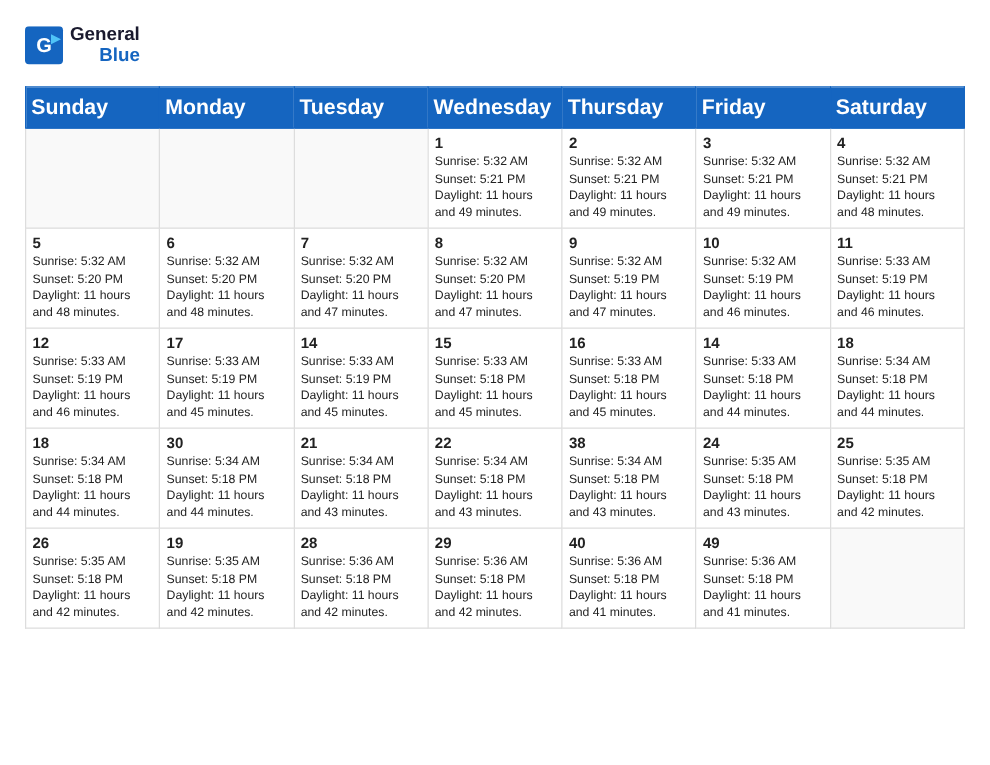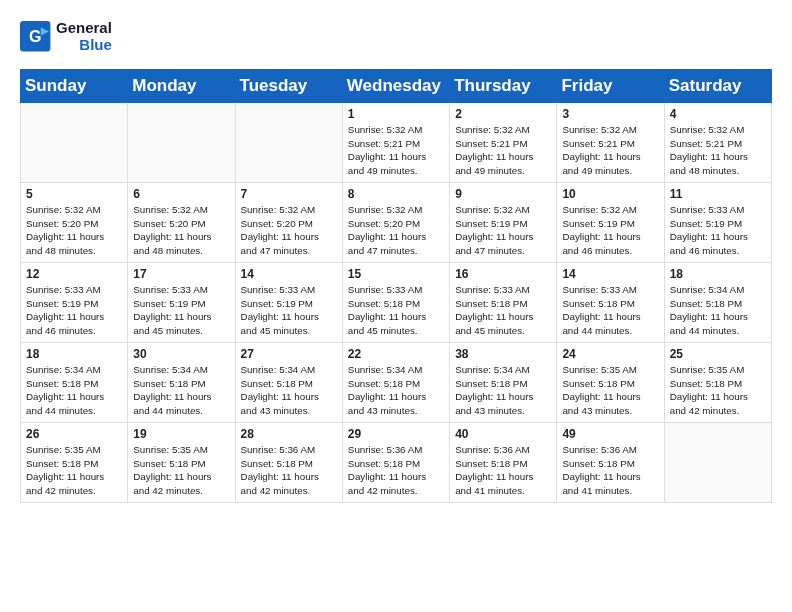--- a/index.html
+++ b/index.html
@@ -255,21 +255,21 @@
 and 44 minutes.</div>
         </td>
         <td>
           <span class="day-number">30</span>
           <div class="day-info">Sunrise: 5:34 AM
 Sunset: 5:18 PM
 Daylight: 11 hours
 and 44 minutes.</div>
         </td>
         <td>
-          <span class="day-number">27</span>
+          <span class="day-number">21</span>
           <div class="day-info">Sunrise: 5:34 AM
 Sunset: 5:18 PM
 Daylight: 11 hours
 and 43 minutes.</div>
         </td>
         <td>
           <span class="day-number">22</span>
           <div class="day-info">Sunrise: 5:34 AM
 Sunset: 5:18 PM
 Daylight: 11 hours

